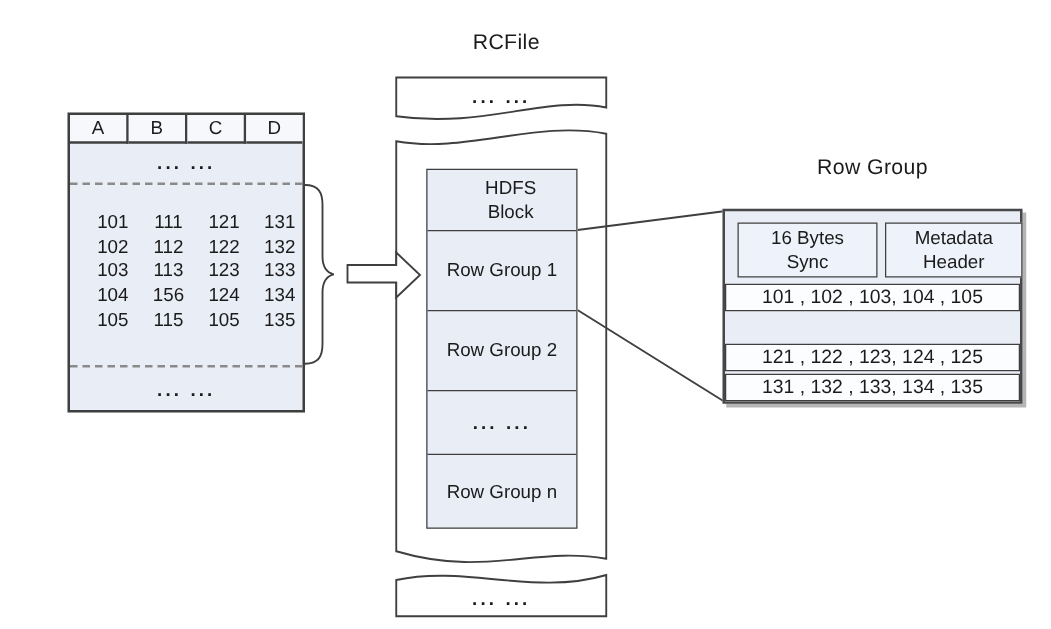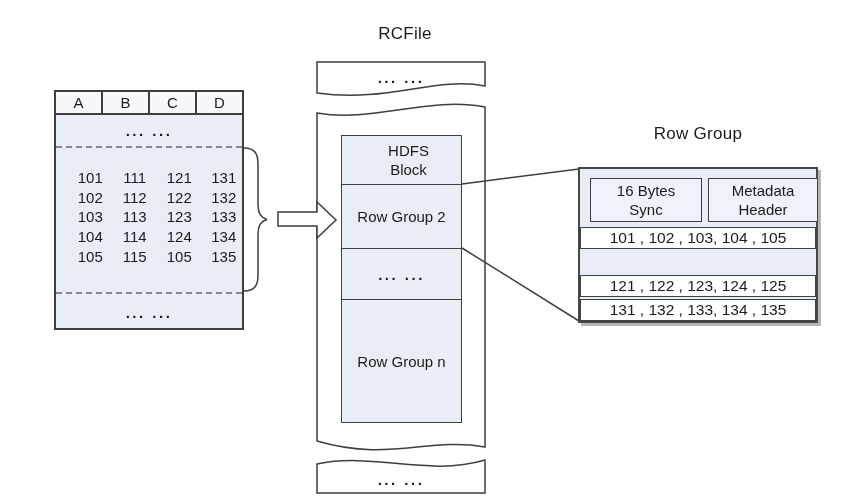--- a/index.html
+++ b/index.html
@@ -113,39 +113,40 @@
       <span>131</span>
       <span>102</span>
       <span>112</span>
       <span>122</span>
       <span>132</span>
       <span>103</span>
       <span>113</span>
       <span>123</span>
       <span>133</span>
       <span>104</span>
-      <span>114</span>
+      <span>156</span>
       <span>124</span>
       <span>134</span>
       <span>105</span>
       <span>115</span>
       <span>105</span>
       <span>135</span>
     </div>
     <div class="dash-line dash-2"></div>
     <div class="rel-bottom-ellipsis dots">... ...</div>
   </div>
 
   <div class="title" style="left:345px; top:24px; width:120px;">RCFile</div>
 
   <div class="strip-dots dots" style="top:69px;">... ...</div>
 
   <div class="rc-inner">
     <div class="rc-sec rc-hdfs">HDFS
 Block</div>
+    <div class="rc-sec rc-rg1">Row Group 1</div>
     <div class="rc-sec rc-rg2">Row Group 2</div>
     <div class="rc-sec rc-dots dots">... ...</div>
     <div class="rc-sec rc-rgn">Row Group n</div>
   </div>
 
   <div class="strip-dots dots" style="top:471px;">... ...</div>
 
   <div class="title" style="left:618px; top:124px; width:160px;">Row Group</div>
 
   <div class="rg-box">

